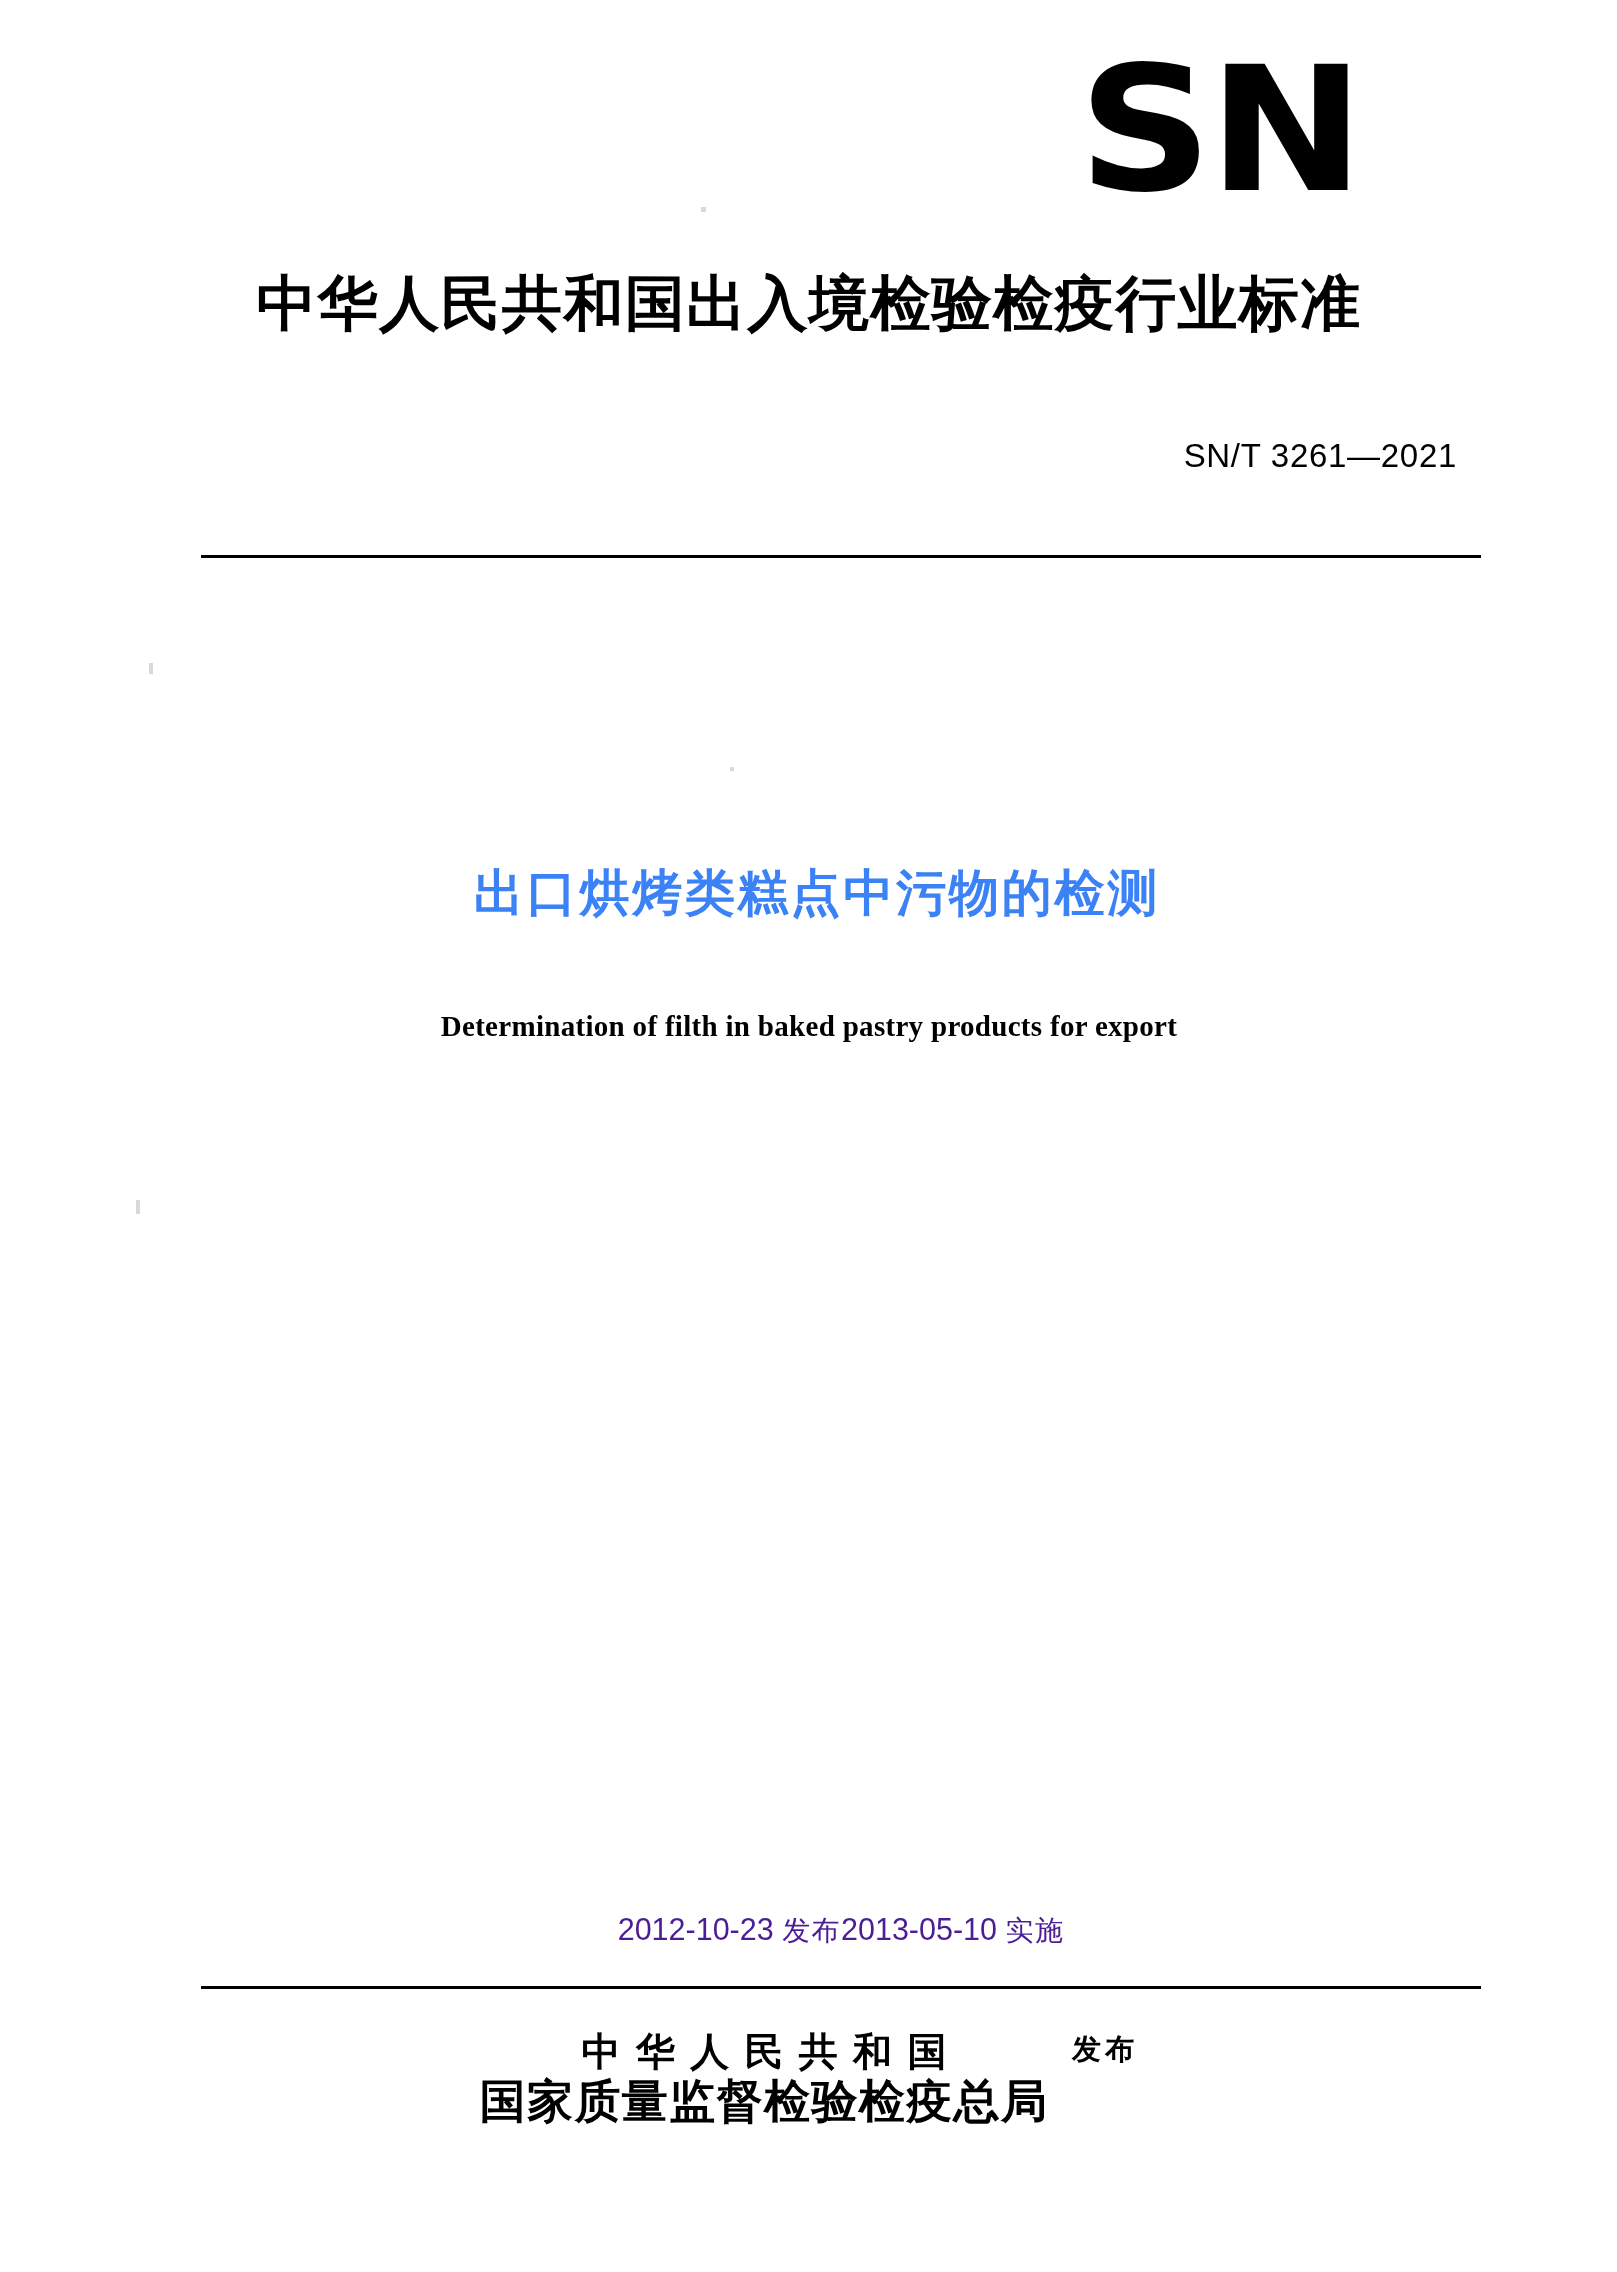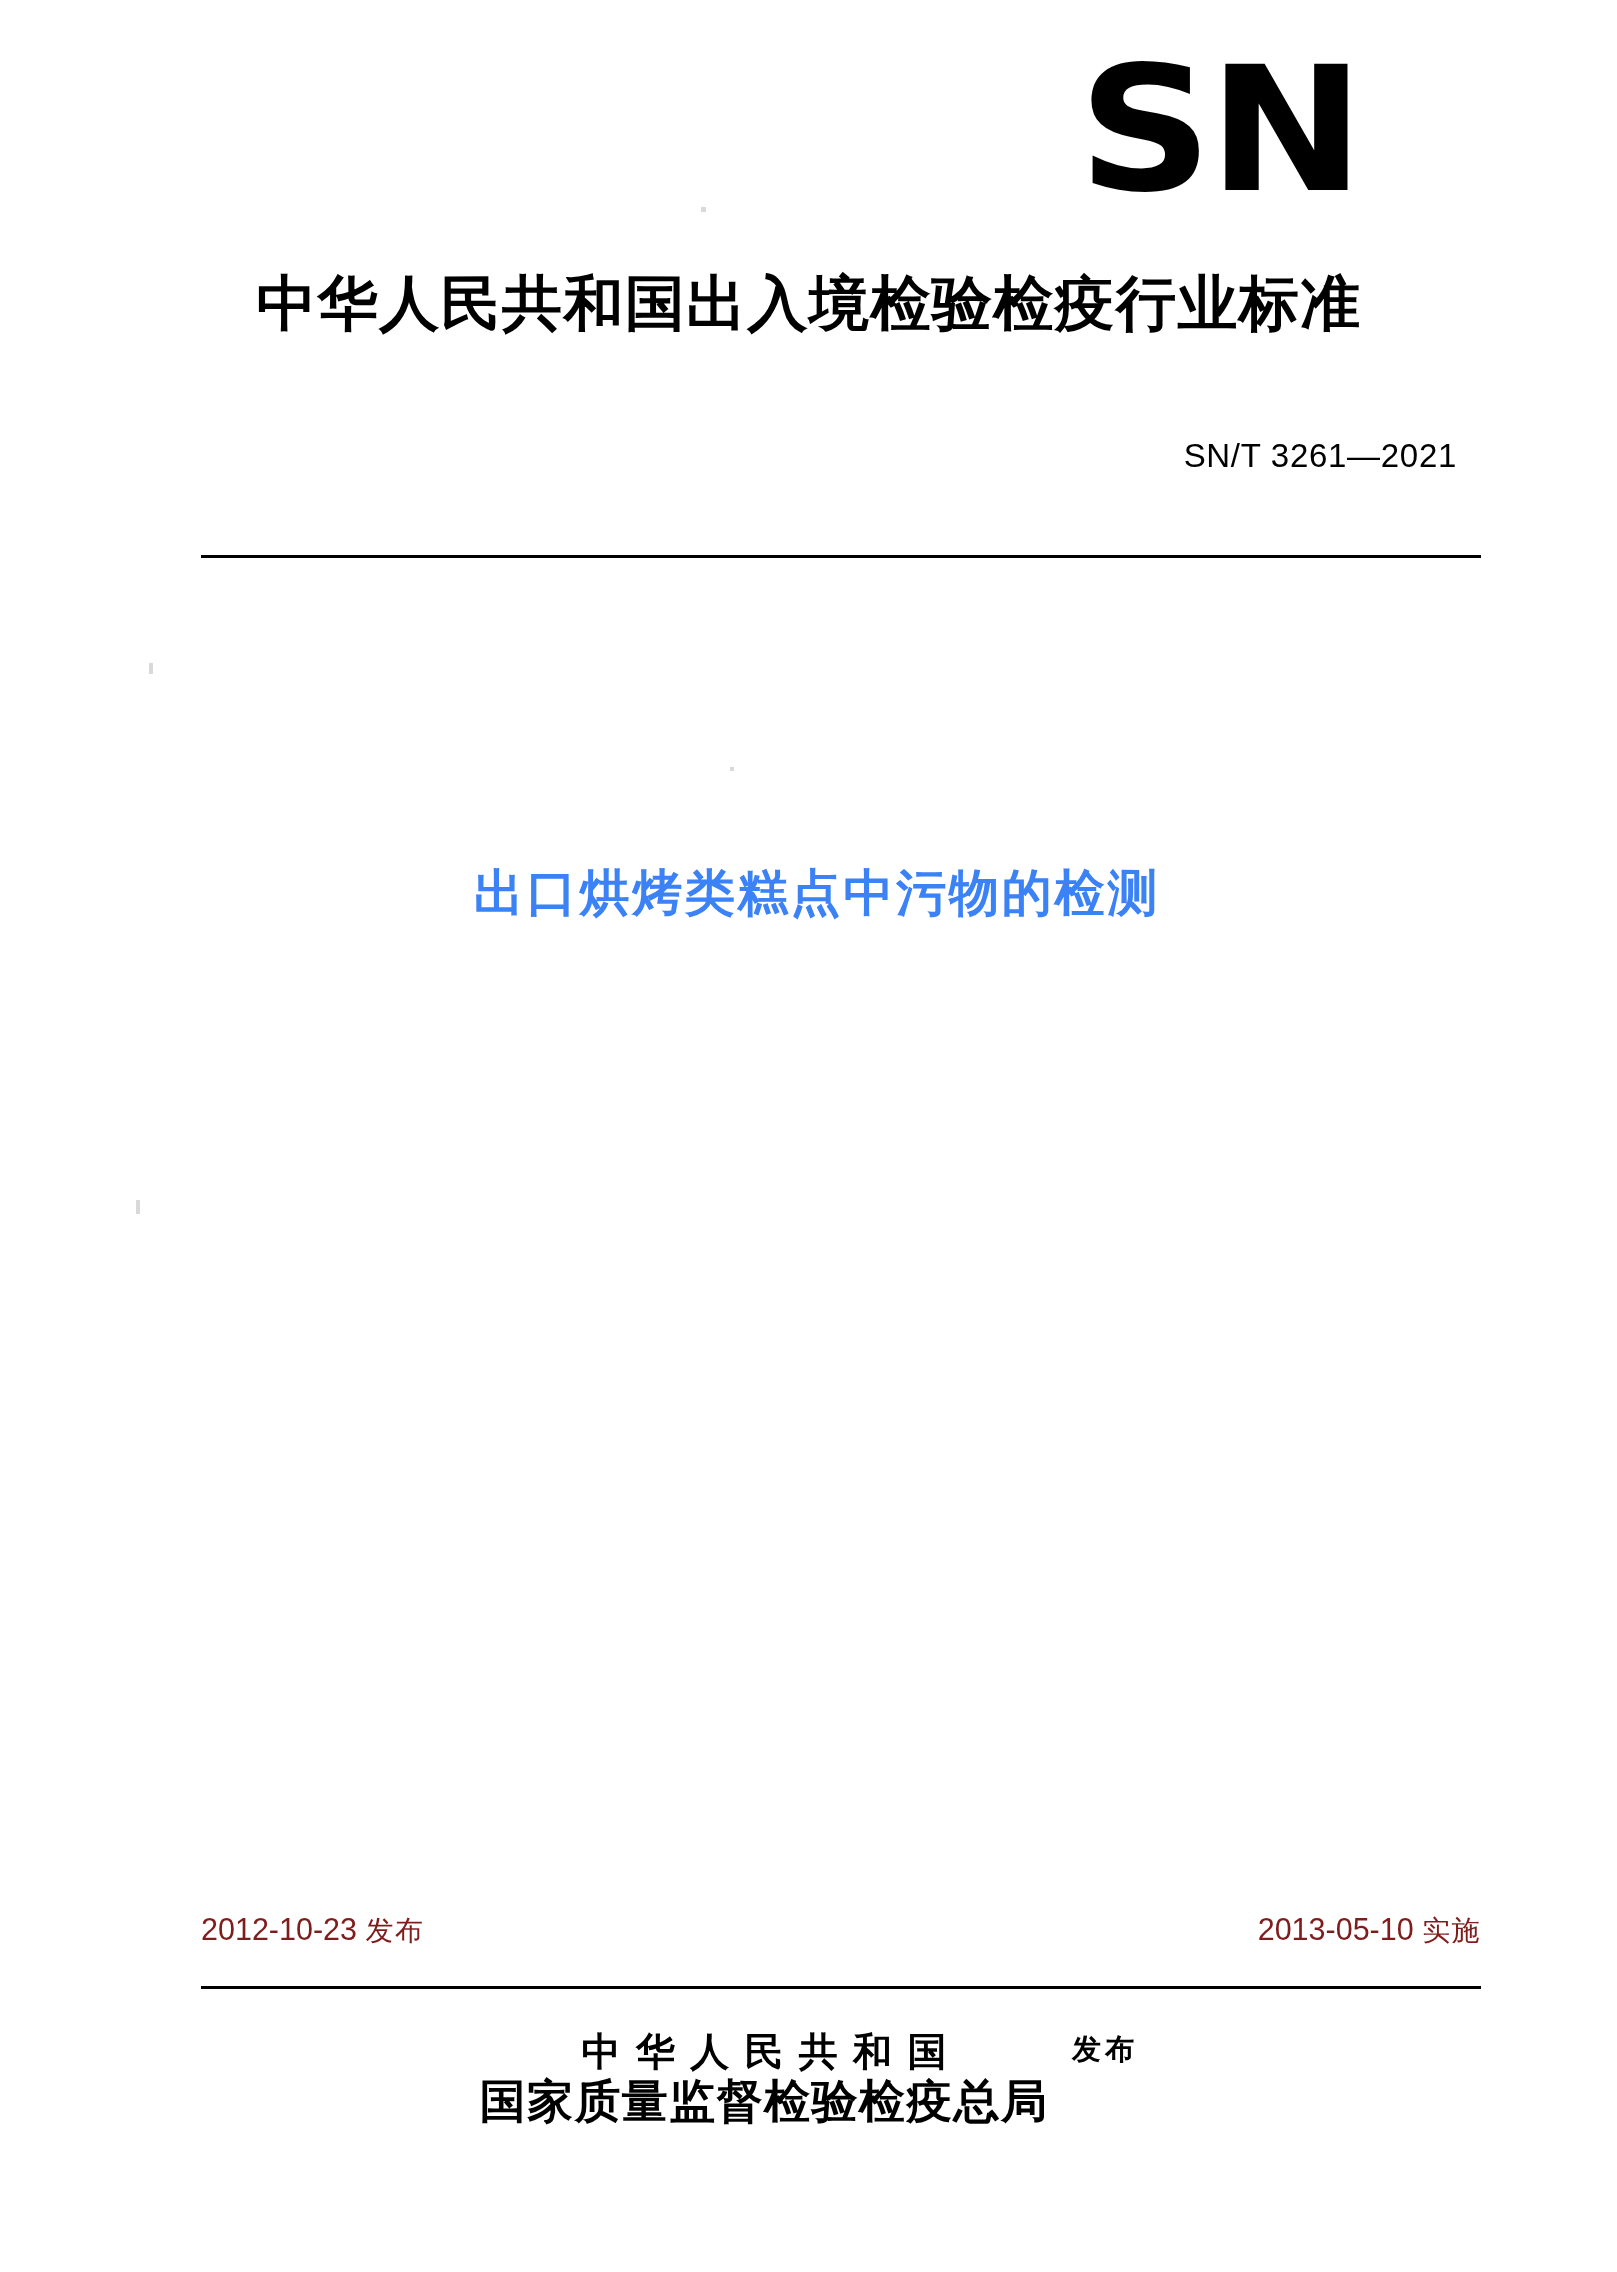--- a/index.html
+++ b/index.html
@@ -103,24 +103,24 @@
     color: #000;
   }
 
   
   .dates {
     position: absolute;
     top: 1912px;
     left: 201px;
     width: 1280px;
     display: flex;
-    justify-content: space-between;
+    justify-content: center;
     font-family: "Liberation Sans", sans-serif;
     font-size: 30.5px;
-    color: #7f1d1d;
+    color: #4c1d95;
   }
   .date-item .date-num { letter-spacing: 0px; }
   .date-item .date-word {
     font-family: "DejaVu Sans", sans-serif;
     font-size: 28px;
     letter-spacing: 1.4px;
   }
 
   
   .rule-bottom {
@@ -189,20 +189,21 @@
   </div>
 
   <div class="std-header">中华人民共和国出入境检验检疫行业标准</div>
 
   <div class="std-number">SN/T 3261—2021</div>
 
   <div class="rule-top"></div>
 
   <div class="title-cn">出口烘烤类糕点中污物的检测</div>
 
+  <div class="title-en">Determination of filth in baked pastry products for export</div>
 
   <div class="dates">
     <div class="date-item">
       <span class="date-num">2012-10-23</span>
       <span class="date-word">发布</span>
     </div>
     <div class="date-item">
       <span class="date-num">2013-05-10</span>
       <span class="date-word">实施</span>
     </div>

